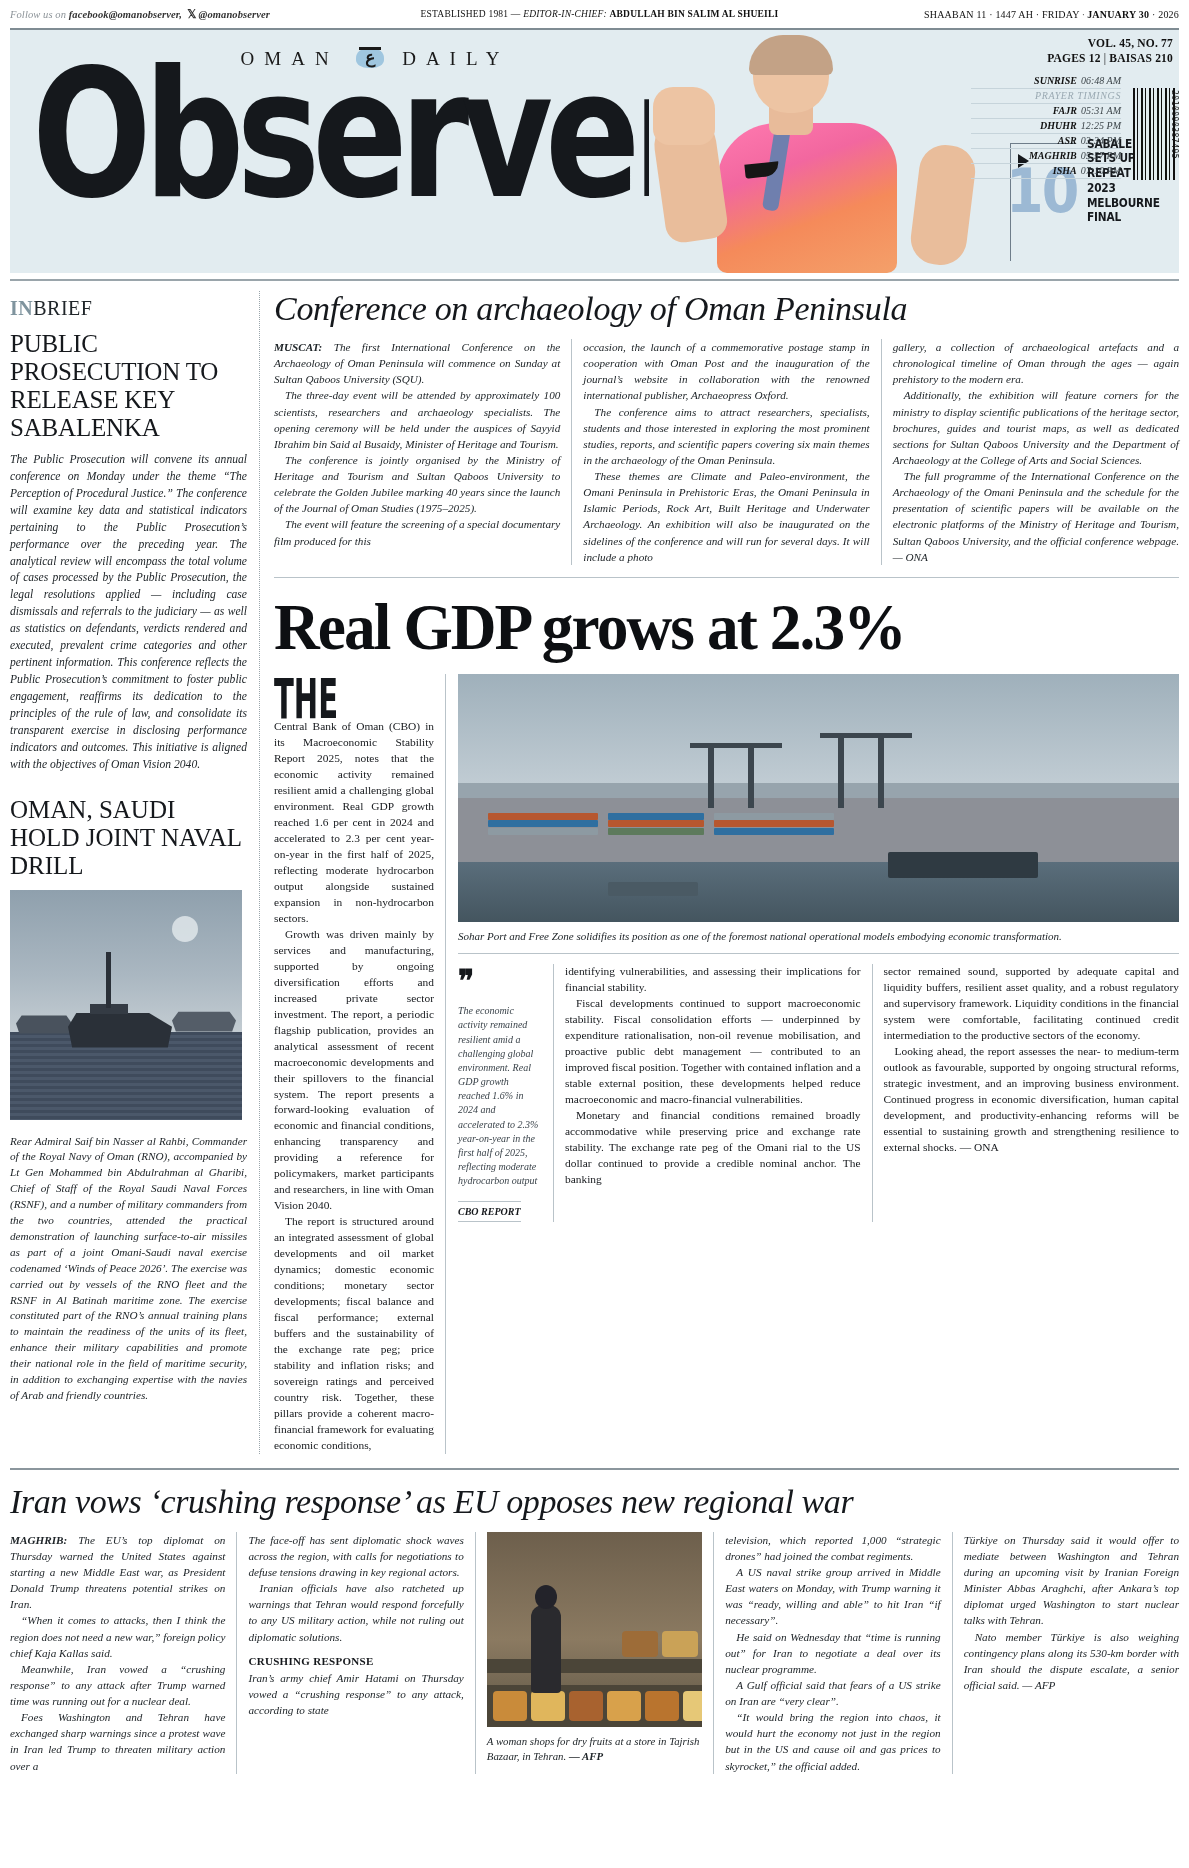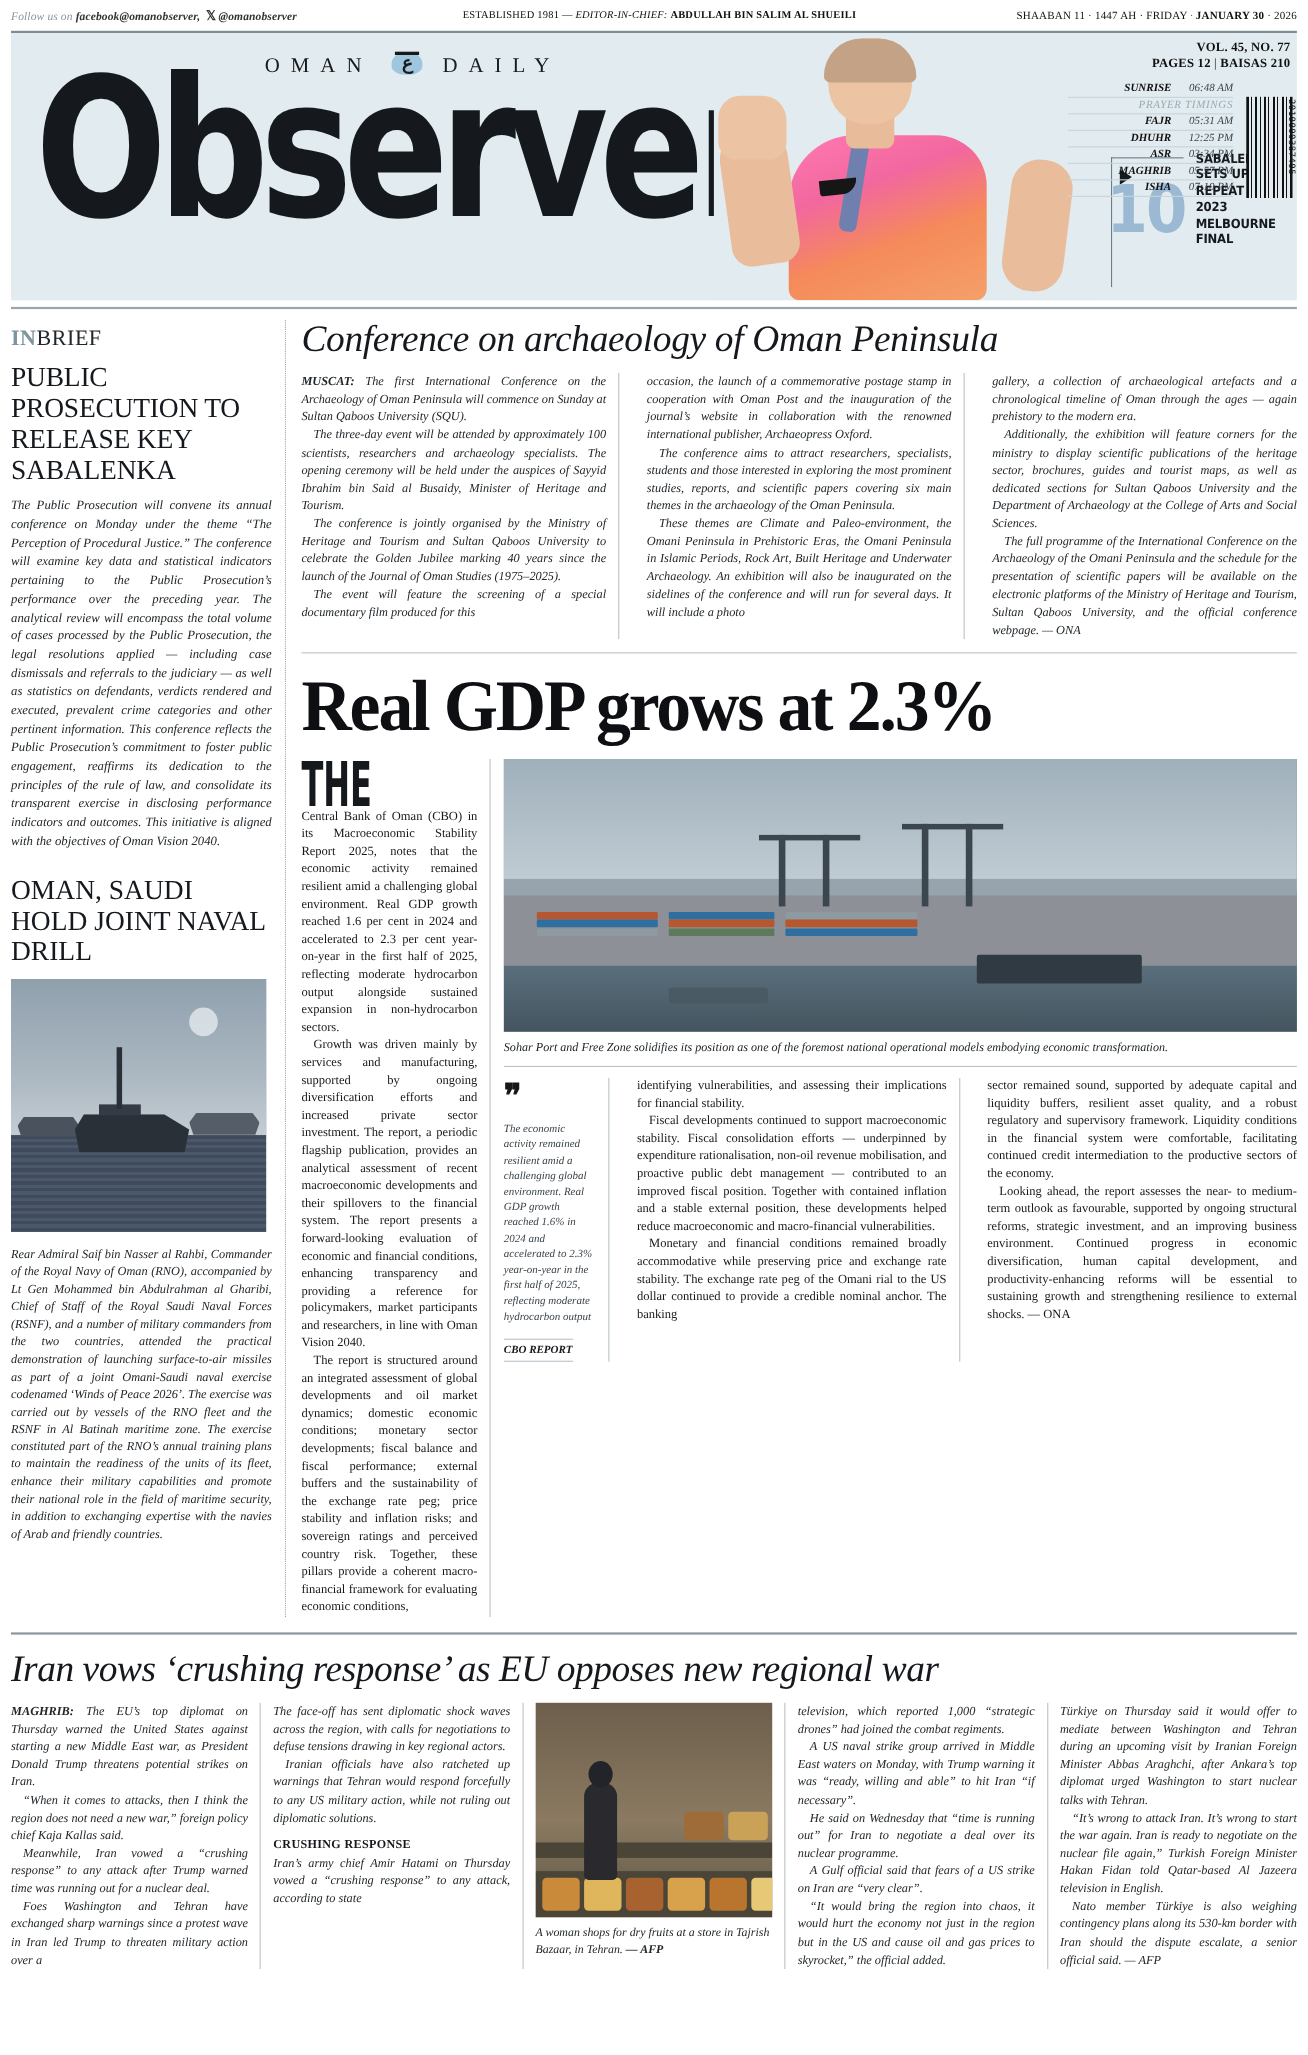--- a/index.html
+++ b/index.html
@@ -63,21 +63,21 @@
   .promo-num{position:absolute;right:98px;bottom:52px;font-family:"DejaVu Sans",sans-serif;
     font-weight:700;font-size:60px;color:#9cb9d4;line-height:1;letter-spacing:-2px;transform:scaleX(.9);}
   .promo-txt{position:absolute;right:4px;bottom:48px;width:88px;
     font-family:"DejaVu Sans",sans-serif;font-weight:700;font-size:11.5px;line-height:1.28;
     color:#15181c;letter-spacing:-.2px;transform:scaleX(.92);transform-origin:left;}
 
   .vol{position:absolute;right:6px;top:6px;text-align:right;font-size:11.5px;line-height:1.3;
     font-weight:700;letter-spacing:.2px;}
   .vol .thin{font-weight:400;}
   .prayer{position:absolute;right:58px;top:44px;width:150px;font-size:10px;line-height:1.0;}
-  .prayer .row{display:flex;justify-content:flex-end;gap:16px;padding:2px 0;border-bottom:1px solid #c6d4db;}
+  .prayer .row{display:flex;justify-content:flex-end;gap:4px;padding:2px 0;border-bottom:1px solid #c6d4db;}
   .prayer .row .lbl{font-weight:700;font-style:italic;}
   .prayer .row .val{font-style:italic;color:#3b4348;}
   .prayer .row.pt{justify-content:flex-end;color:#9aa9b2;font-style:italic;letter-spacing:.6px;}
   .barcode{position:absolute;right:4px;top:58px;width:42px;height:92px;
     background:repeating-linear-gradient(90deg,#111 0 2px,#e2ecf0 2px 4px,#111 4px 5px,#e2ecf0 5px 8px);}
   .barcode-num{position:absolute;right:0px;top:60px;font-size:8px;font-family:"DejaVu Sans Mono",monospace;
     writing-mode:vertical-rl;color:#111;letter-spacing:.5px;}
   .rule-mast{height:2px;background:#9aa5ab;margin:6px 10px 0 10px;}
 
   
@@ -105,21 +105,21 @@
     clip-path:polygon(0 50%,10% 10%,90% 10%,100% 50%,94% 100%,6% 100%);}
   .np-ship3{position:absolute;right:6px;bottom:88px;width:64px;height:22px;background:#545d68;
     clip-path:polygon(0 50%,10% 10%,90% 10%,100% 50%,94% 100%,6% 100%);}
   .np-sun{position:absolute;right:44px;top:26px;width:26px;height:26px;border-radius:50%;background:#dfe6ea;opacity:.85;}
 
   .cap{font-size:11.2px;line-height:1.42;font-style:italic;text-align:justify;margin:14px 0 0;color:#20262a;}
 
   
   .conf-title{font-size:34px;line-height:1.06;font-style:italic;font-weight:400;margin:0 0 12px;color:#15181c;
     font-family:"Liberation Serif",serif;letter-spacing:-.3px;}
-  .cols3{display:flex;gap:14px;}
+  .cols3{display:flex;gap:0;}
   .cols3 > .c{flex:1;padding:0 11px;box-sizing:border-box;border-right:1px solid #b9c3c9;}
   .cols3 > .c:first-child{padding-left:0;}
   .cols3 > .c:last-child{border-right:none;padding-right:0;}
   .art{font-size:11.2px;line-height:1.44;font-style:italic;text-align:justify;margin:0;color:#20262a;}
   .art p{margin:0;text-indent:11px;}
   .art p:first-child{text-indent:0;}
   .art b{font-weight:700;font-style:italic;}
 
   .rule-thin{height:1px;background:#b9c3c9;margin:12px 0 0;}
 
@@ -436,21 +436,20 @@
           <p>A US naval strike group arrived in Middle East waters on Monday, with Trump warning it was “ready, willing and able” to hit Iran “if necessary”.</p>
           <p>He said on Wednesday that “time is running out” for Iran to negotiate a deal over its nuclear programme.</p>
           <p>A Gulf official said that fears of a US strike on Iran are “very clear”.</p>
           <p>“It would bring the region into chaos, it would hurt the economy not just in the region but in the US and cause oil and gas prices to skyrocket,” the official added.</p>
         </div>
       </div>
 
       <div class="iran-c">
         <div class="art">
           <p>Türkiye on Thursday said it would offer to mediate between Washington and Tehran during an upcoming visit by Iranian Foreign Minister Abbas Araghchi, after Ankara’s top diplomat urged Washington to start nuclear talks with Tehran.</p>
-          <p>“It’s wrong to attack Iran. It’s wrong to start the war again. Iran is ready to negotiate on the nuclear file again,” Turkish Foreign Minister Hakan Fidan told Qatar-based Al Jazeera television in English.</p>
           <p>Nato member Türkiye is also weighing contingency plans along its 530-km border with Iran should the dispute escalate, a senior official said. — AFP</p>
         </div>
       </div>
 
     </div>
   </div>
 
 </div>
 
 </body></html>

